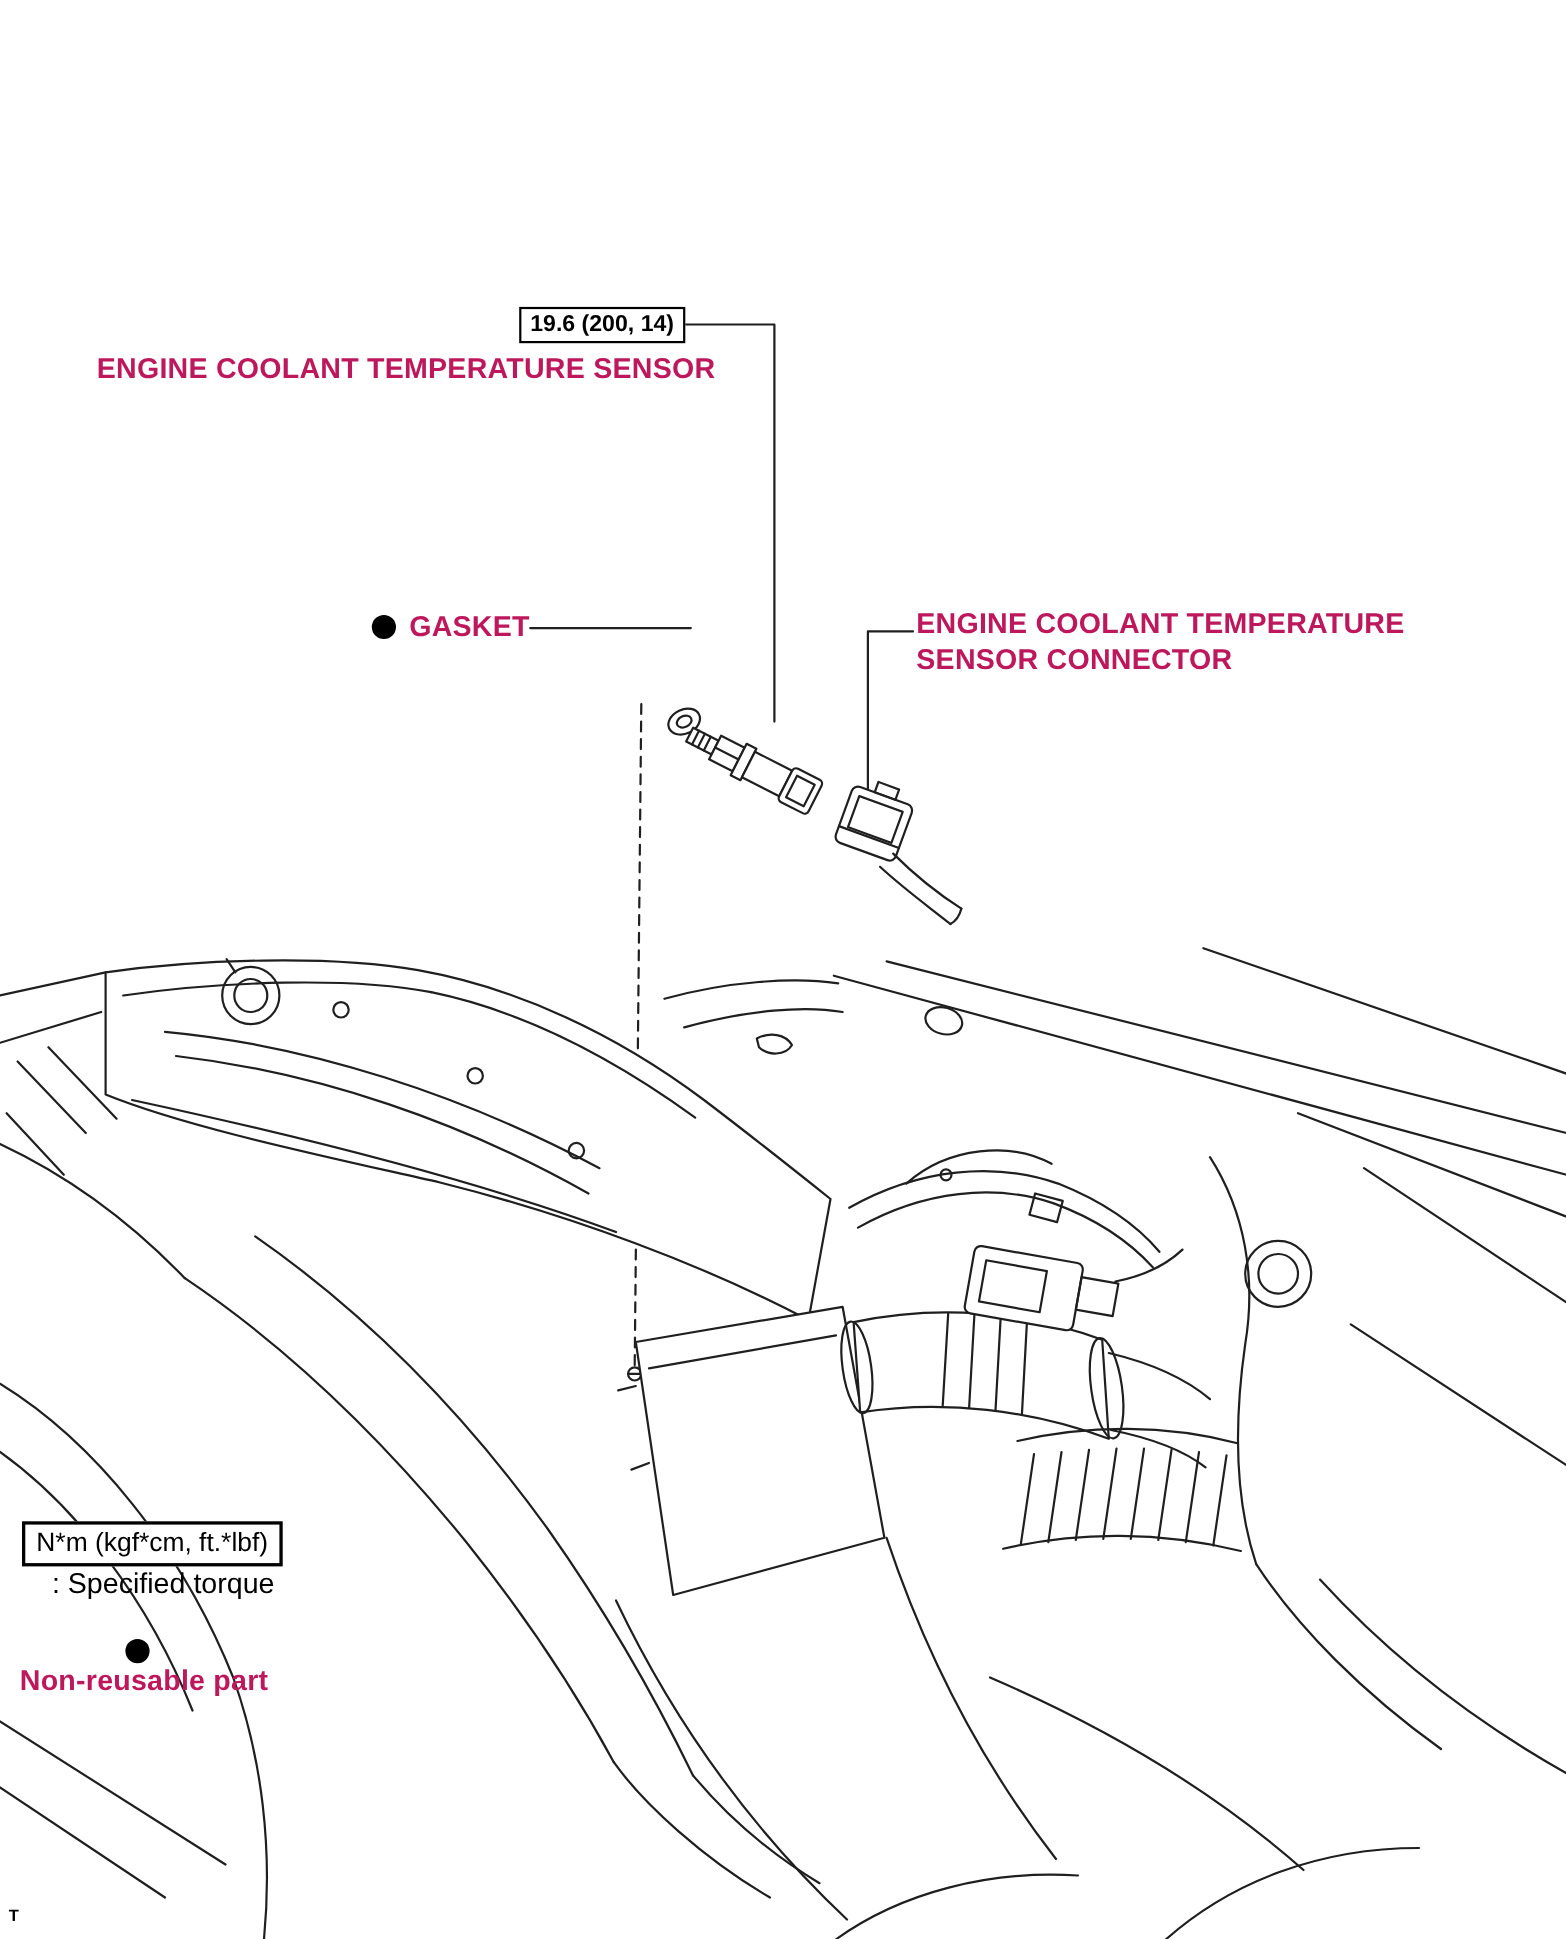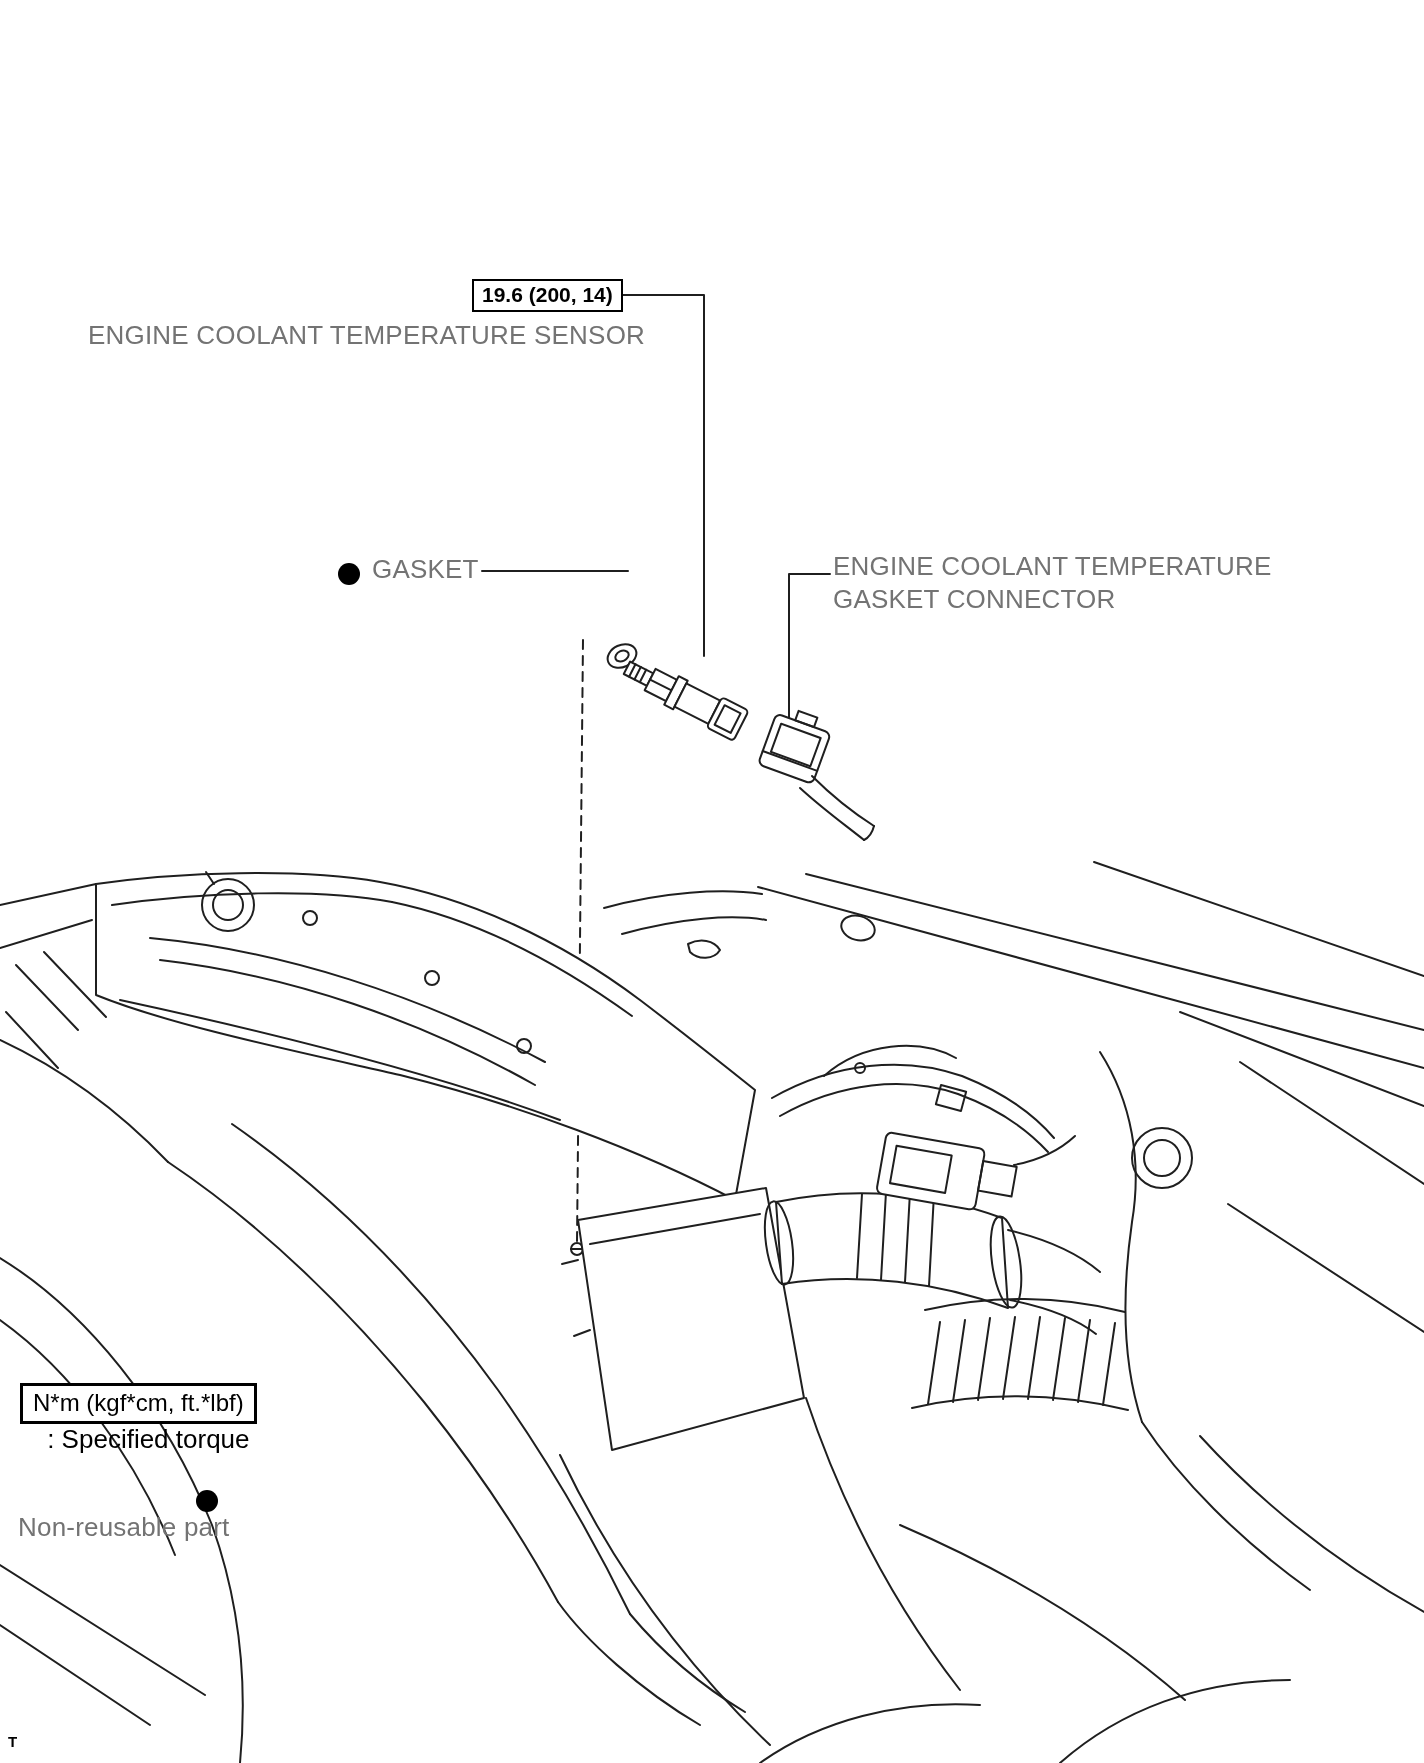--- a/index.html
+++ b/index.html
@@ -3,32 +3,32 @@
 <meta charset="utf-8">
 <style>
   :root{
     --line:#1f1f1f;
     --bg:#ffffff;
   }
   *{box-sizing:border-box;margin:0;padding:0;}
   html,body{width:1424px;height:1763px;background:var(--bg);font-family:"Liberation Sans",sans-serif;color:#000;overflow:hidden;}
   .stage{position:relative;width:1200px;height:1763px;background:var(--bg);}
   svg.art{position:absolute;left:0;top:0;}
-  .label{position:absolute;font-size:26px;letter-spacing:.2px;color:#737373;white-space:nowrap;}
+  .label{position:absolute;font-size:26px;letter-spacing:.2px;color:#be185d;white-space:nowrap;font-weight:bold;}
   .label.two-line{white-space:normal;line-height:33px;}
   .torque-box{
     position:absolute;left:472px;top:279px;
     border:2.5px solid #000;padding:2px 8px 3px 8px;
     font-size:21px;font-weight:bold;background:#fff;
   }
   .bullet{
     display:inline-block;width:22px;height:22px;border-radius:50%;
     background:#000;vertical-align:middle;margin-right:12px;flex:0 0 auto;
   }
-  .bullet-row{position:absolute;display:flex;align-items:flex-end;}
+  .bullet-row{position:absolute;display:flex;align-items:center;}
   .legend-row{position:absolute;display:flex;align-items:center;}
   .legend-box{
     border:3px solid #000;padding:3px 10px 4px 10px;
     font-size:24px;background:#fff;white-space:nowrap;
   }
   .legend-caption{font-size:26px;margin-left:20px;white-space:nowrap;}
   .footer-mark{position:absolute;left:8px;top:1733px;font-size:15px;font-weight:bold;}
 </style>
 </head>
 <body>
@@ -206,21 +206,21 @@
 
   <div class="label" style="left:88px;top:320px;">ENGINE COOLANT TEMPERATURE SENSOR</div>
 
   <div class="bullet-row" style="left:338px;top:554px;">
     <span class="bullet"></span>
     <span class="label" style="position:static;">GASKET</span>
   </div>
 
   <div class="label two-line" style="left:833px;top:550px;width:460px;">
     <div>ENGINE COOLANT TEMPERATURE</div>
-    <div>GASKET CONNECTOR</div>
+    <div>SENSOR CONNECTOR</div>
   </div>
 
   <div class="legend-row" style="left:20px;top:1383px;flex-direction:column;">
     <span class="legend-box">N*m (kgf*cm, ft.*lbf)</span>
     <span class="legend-caption">: Specified torque</span>
   </div>
 
   <div class="bullet-row" style="left:18px;top:1490px;flex-direction:column;">
     <span class="bullet"></span>
     <span class="label" style="position:static;">Non-reusable part</span>

